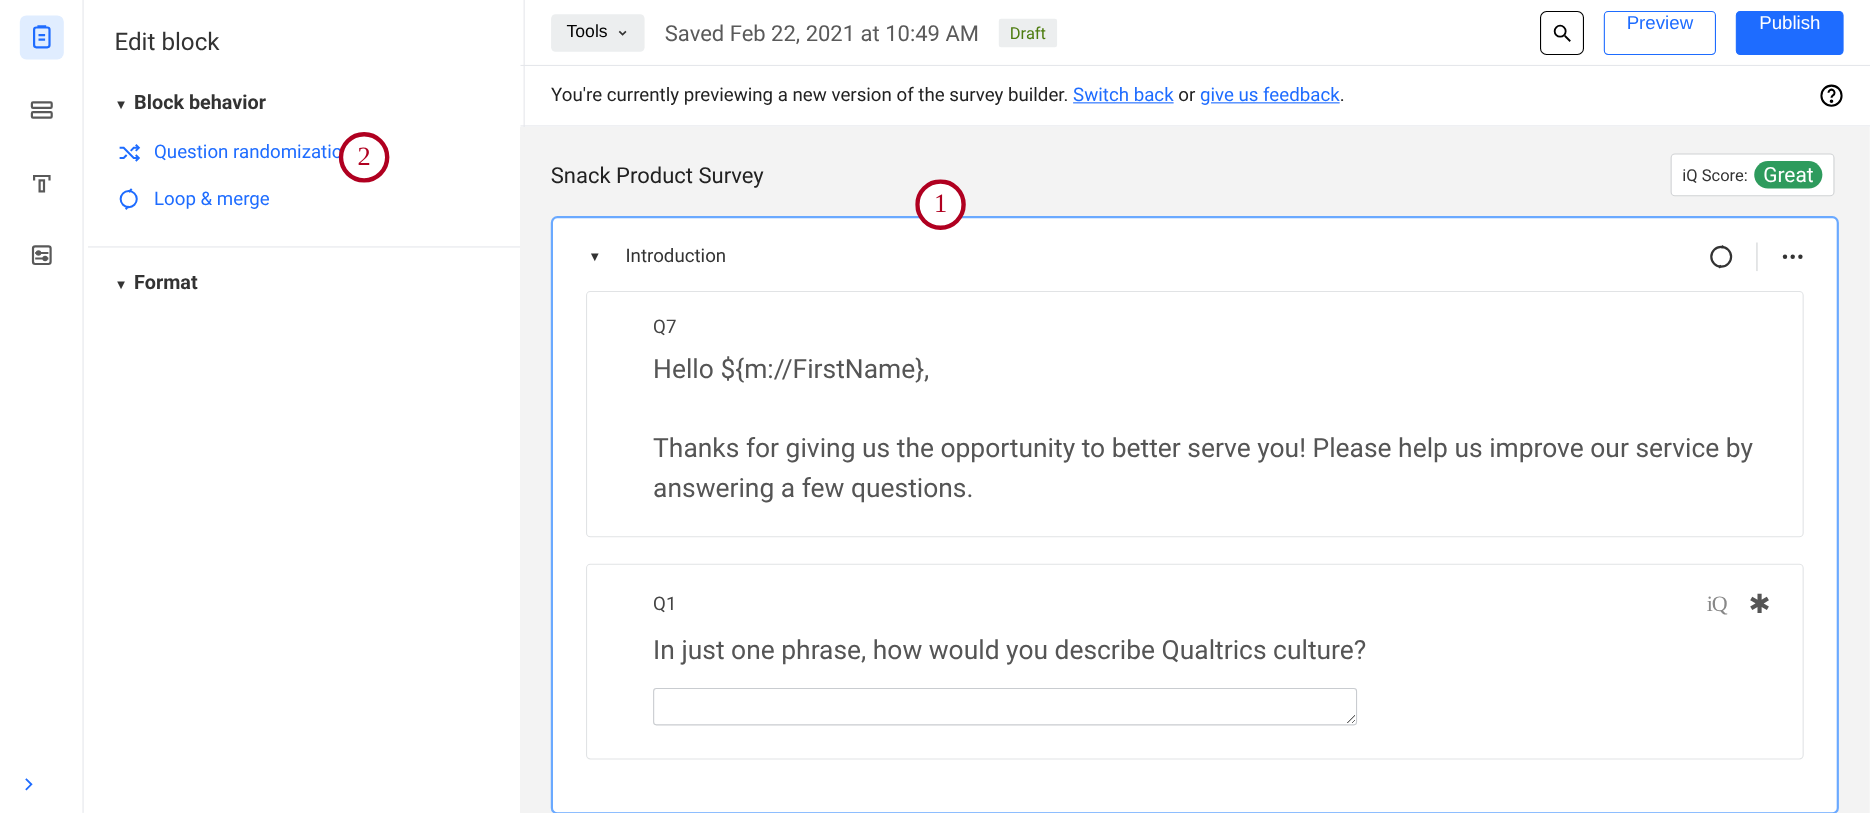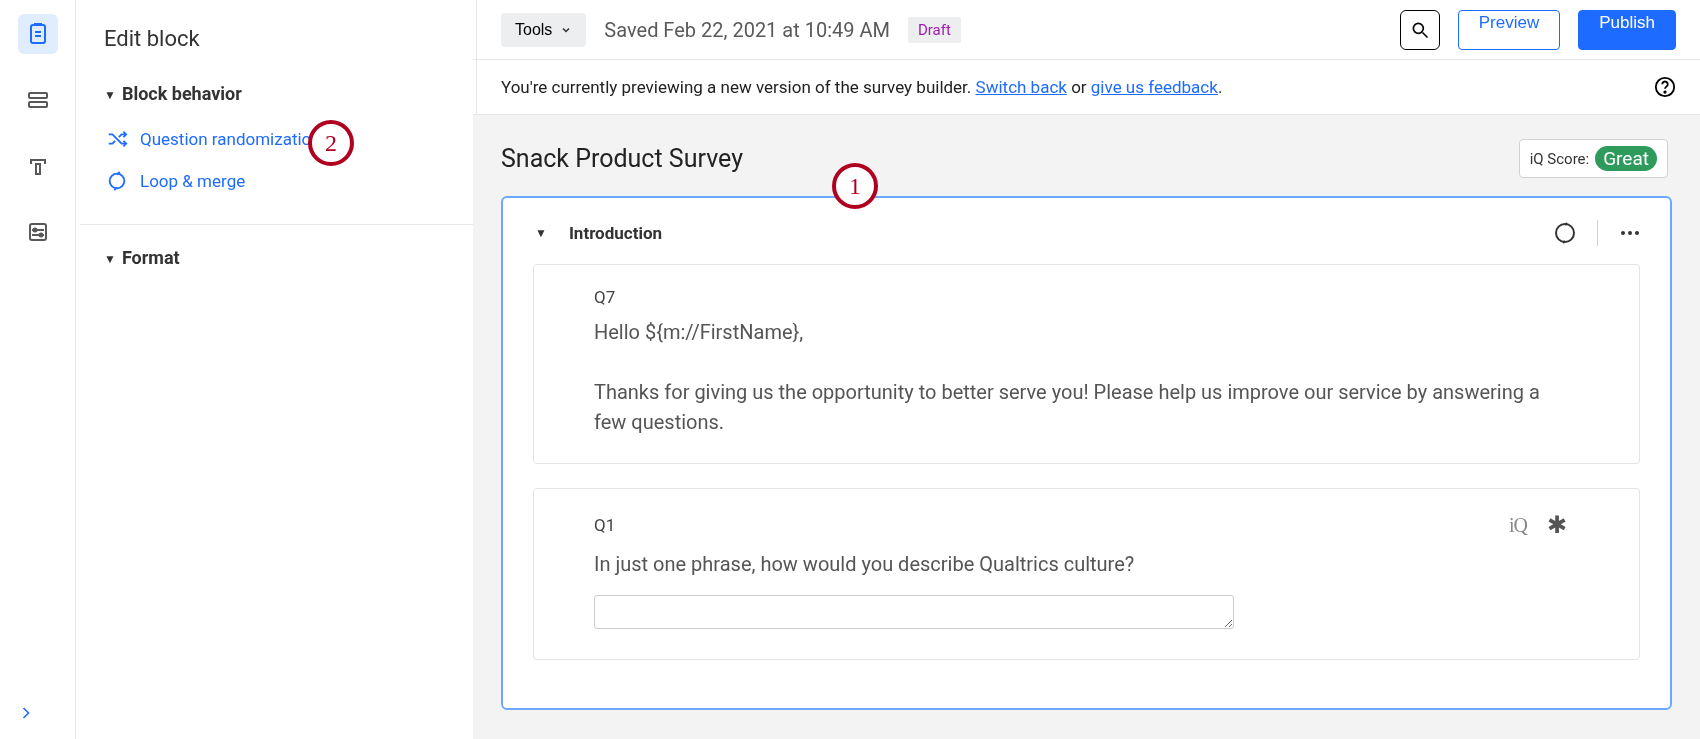--- a/index.html
+++ b/index.html
@@ -22,46 +22,46 @@
   .link-row { display:flex; align-items:center; gap:12px; padding:10px 0 10px 2px; color:#1e6cff; font-size:17px; cursor:pointer; }
   .link-row svg { stroke:#1e6cff; fill:none; stroke-width:2; }
   .sidebar hr { border:none; border-top:1px solid #e5e7eb; margin:22px -24px; }
 
   
   .main { position:absolute; left:473px; top:0; right:0; height:100%; display:flex; flex-direction:column; overflow:hidden; }
 
   .topbar { height:60px; border-bottom:1px solid #e5e7eb; display:flex; align-items:center; padding:0 24px 0 28px; gap:18px; }
   .tools-btn { background:#eceeef; border:none; border-radius:4px; padding:8px 14px; font-size:16px; display:flex; align-items:center; gap:8px; cursor:pointer; }
   .saved { color:#5a5a5a; font-size:20px; }
-  .draft-badge { background:#eceeef; border-radius:2px; padding:4px 10px; font-size:15px; color:#a21caf; }
+  .draft-badge { background:#eceeef; border-radius:2px; padding:4px 10px; font-size:15px; color:#4d7c0f; }
   .topbar .spacer { flex:1; }
   .icon-btn { width:40px; height:40px; border:1px solid #000; border-radius:6px; background:#fff; display:flex; align-items:center; justify-content:center; cursor:pointer; }
-  .btn { height:40px; padding:16px 20px; font-size:17px; border-radius:4px; cursor:pointer; display:flex; align-items:flex-end; }
+  .btn { height:40px; padding:0 20px; font-size:17px; border-radius:4px; cursor:pointer; display:flex; align-items:flex-start; }
   .btn-outline { border:1px solid #1e6cff; color:#1e6cff; background:#fff; }
   .btn-primary { border:1px solid #1e6cff; color:#fff; background:#1e6cff; }
 
   .notice { height:55px; border-bottom:1px solid #e5e7eb; display:flex; align-items:center; padding:0 24px 0 28px; font-size:17px; color:#222; }
   .notice a { color:#1e6cff; text-decoration:underline; }
   .notice .help { margin-left:auto; width:22px; height:22px; }
 
   .canvas { flex:1; background:#f3f3f3; overflow:auto; padding:24px 28px; }
   .survey-head { display:flex; align-items:center; margin:0 0 18px 0; padding-right:4px; }
-  .survey-head h2 { font-size:25px; font-weight:400; margin:0; color:#222; }
+  .survey-head h2 { font-size:20px; font-weight:400; margin:0; color:#222; }
   .iq-box { margin-left:auto; background:#fff; border:1px solid #d0d2d4; border-radius:4px; padding:6px 10px; font-size:15px; display:flex; align-items:center; gap:6px; }
   .iq-pill { background:#2e9b5d; color:#fff; border-radius:999px; padding:1px 8px; font-size:19px; }
 
   .block { background:#fff; border:2px solid #6aa9ff; border-radius:6px; padding:18px 18px 24px 18px; }
   .block-head { display:flex; align-items:center; gap:22px; padding:4px 10px 18px 14px; font-size:17px; color:#333; }
-  .block-head .title { font-weight:700; }
+  .block-head .title { font-weight:400; }
   .block-head .right { margin-left:auto; display:flex; align-items:center; gap:20px; }
   .divider-v { width:1px; height:26px; background:#d0d2d4; }
 
-  .question { border:1px solid #e1e3e5; border-radius:4px; padding:22px 72px 26px 60px; margin:0 12px 24px 12px; background:#fff; }
+  .question { border:1px solid #e1e3e5; border-radius:4px; padding:22px 29px 26px 60px; margin:0 12px 24px 12px; background:#fff; }
   .question .qnum { font-size:17px; color:#444; margin-bottom:10px; display:flex; align-items:center; }
-  .question .qtext { font-size:20px; color:#555; line-height:1.5; white-space:pre-wrap; }
+  .question .qtext { font-size:24px; color:#555; line-height:1.5; white-space:pre-wrap; }
   .text-entry { width:640px; height:34px; border:1px solid #c9ccd0; border-radius:3px; margin-top:16px; resize:both; max-width:100%; }
   .q-icons { margin-left:auto; display:flex; align-items:center; gap:20px; color:#888;justify-content:flex-end; }
   .q-icons .star { font-size:24px; color:#555; }
   .iq-text { font-family: serif; font-size:20px; letter-spacing:-1px; }
 
   
   .anno { position:absolute; width:46px; height:46px; border:4px solid #b00020; border-radius:50%; color:#b00020; font-size:24px; display:flex; align-items:center; justify-content:center; background:#fff; font-family: Georgia, serif; z-index:50; }
 </style>
 </head>
 <body>

